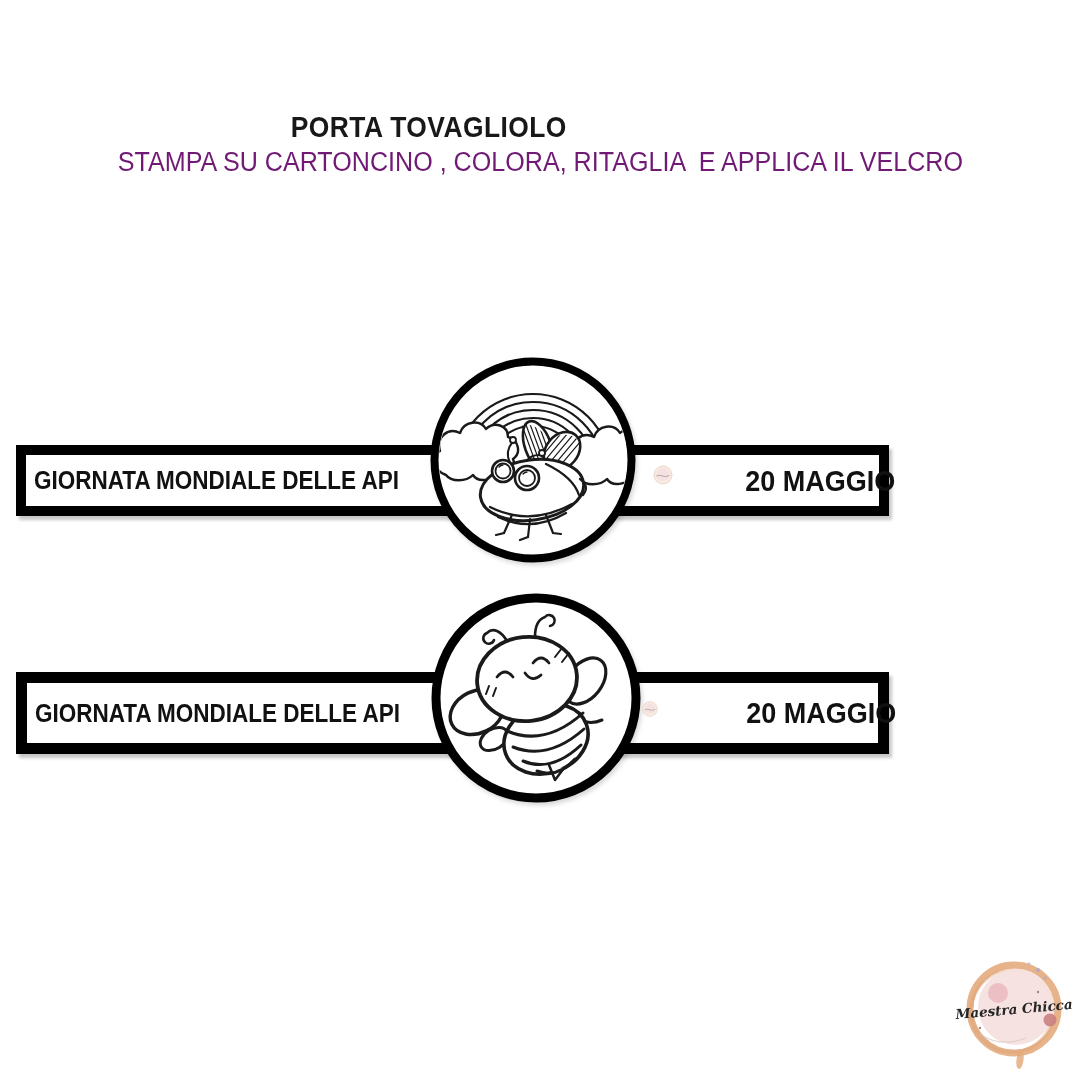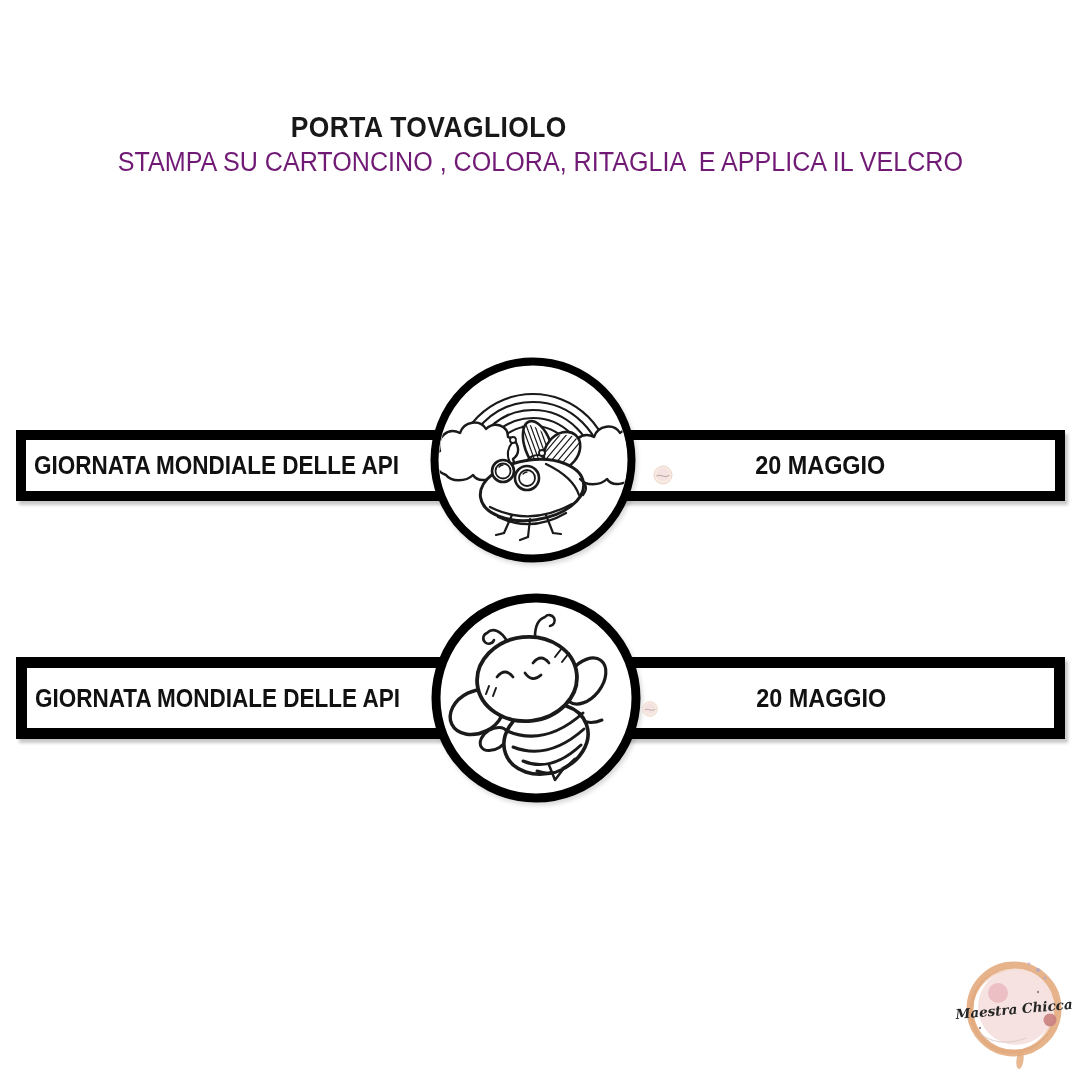--- a/index.html
+++ b/index.html
@@ -12,37 +12,38 @@
     position:absolute;top:110px;left:0;width:858px;text-align:center;
     font-size:30px;font-weight:bold;color:#181818;letter-spacing:.5px;
   }
   .title>span{display:inline-block;transform:scaleX(.88);transform-origin:center;}
   .subtitle{
     position:absolute;top:147px;left:0;width:1080px;text-align:center;
     font-size:27px;font-weight:400;color:#701a75;
   }
   .subtitle>span{display:inline-block;transform:scaleX(.93);transform-origin:center;white-space:pre;}
   .band{
-    position:absolute;left:16px;width:1049px;box-sizing:border-box;
+    position:absolute;left:16px;width:873px;box-sizing:border-box;
     background:#ffffff;border:10px solid #000;
     box-shadow:3px 4px 3px rgba(0,0,0,.22);
     z-index:1;
+    margin-top:15px;
   }
   .band-1{top:430px;height:71px;}
   .band-2{top:657px;height:82px;border-width:11px;}
   .band-left{
     position:absolute;left:8px;top:0;height:100%;
     display:flex;align-items:center;
     font-size:25px;font-weight:bold;color:#111;white-space:nowrap;
   }
   .band-left>span{display:inline-block;transform:scaleX(.9);transform-origin:left center;}
   .band-right{
     position:absolute;left:614px;width:360px;top:0;height:100%;
     display:flex;align-items:center;justify-content:center;
-    font-size:26px;font-weight:bold;color:#111;white-space:nowrap;
+    font-size:30px;font-weight:bold;color:#111;white-space:nowrap;
   }
   .band-right>span{display:inline-block;transform:scaleX(.9);transform-origin:center;}
   .ring-circle{position:absolute;z-index:2;filter:drop-shadow(2px 3px 2px rgba(0,0,0,.15));}
   .circle-1{left:430px;top:357px;}
   .circle-2{left:431px;top:593px;}
   .watermark{position:absolute;z-index:3;opacity:.85;}
   .wm-1{left:652px;top:464px;}
   .wm-2{left:641px;top:700px;}
   .logo{position:absolute;left:950px;top:948px;z-index:2;}
 </style>

